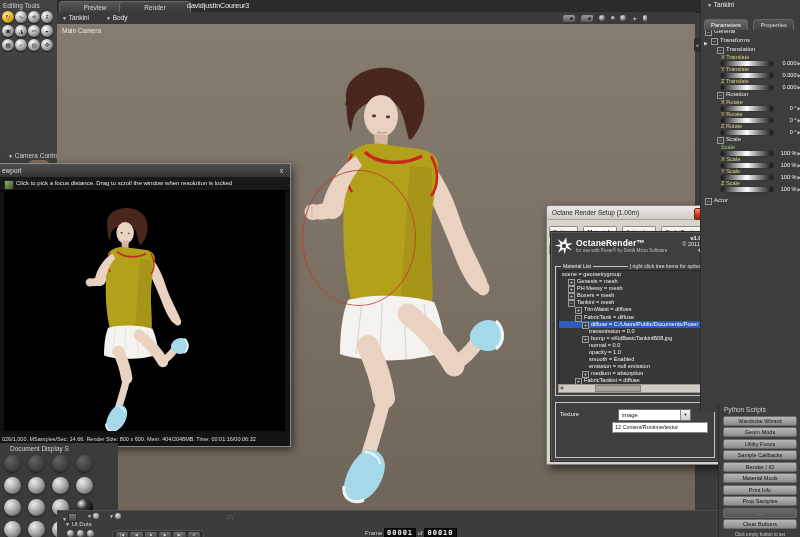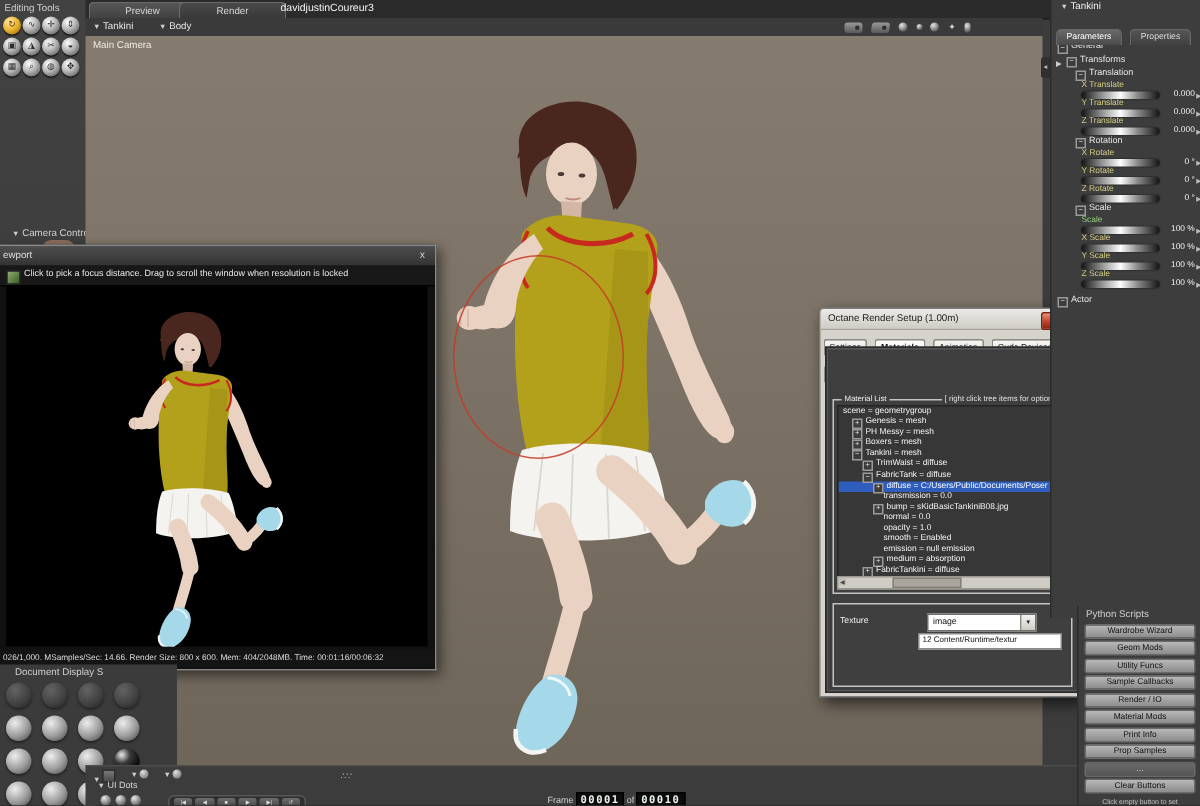--- a/index.html
+++ b/index.html
@@ -264,20 +264,37 @@
       <span id="odlg-close">x</span>
     </div>
     <div id="odlg-tabs">
       <span class="wtab">Settings</span>
       <span class="wtab on">Materials</span>
       <span class="wtab">Animation</span>
       <span class="wtab">Cuda Devices</span>
       <span class="wtab">OctaneLive Account</span>
     </div>
     <div id="odlg-body">
+      <div id="obrand">
+        <svg width="18" height="18" style="position:absolute;left:0;top:2px" viewBox="0 0 18 18">
+          <g fill="#ffffff" transform="rotate(15 9 9)">
+            <path d="M9 0 L11 6 L17 4 L12.5 8 L18 11 L11.5 10.5 L12 17 L9 12 L5 17 L6 10.5 L0 11 L5.5 8 L1 4 L7 6 Z"></path>
+          </g>
+          <circle cx="9" cy="9" r="2.2" fill="#3f3f3f"></circle>
+        </svg>
+        <div style="position:absolute;left:21px;top:3px">
+          <div id="obrand-name">OctaneRender™</div>
+          <div id="obrand-sub">for use with Poser® by Smith Micro Software</div>
+        </div>
+        <div id="obrand-right">
+          <div id="obrand-ver">v1.0 beta</div>
+          <div id="obrand-yrs">© 2011, 2012</div>
+          <div id="obrand-otoy">❖otoy®</div>
+        </div>
+      </div>
 
       <div id="mlist" class="grp">
         <span class="grp-label">Material List</span>
         <span class="grp-hint">[ right click tree items for options ]</span>
         <div id="mlist-box">
           <div class="trow" style="padding-left:3px"><span>scene = geometrygroup</span></div>
           <div class="trow" style="padding-left:9px"><span class="xb">+</span><span>Genesis = mesh</span></div>
           <div class="trow" style="padding-left:9px"><span class="xb">+</span><span>PH Messy = mesh</span></div>
           <div class="trow" style="padding-left:9px"><span class="xb">+</span><span>Boxers = mesh</span></div>
           <div class="trow" style="padding-left:9px"><span class="xb">−</span><span>Tankini = mesh</span></div>

